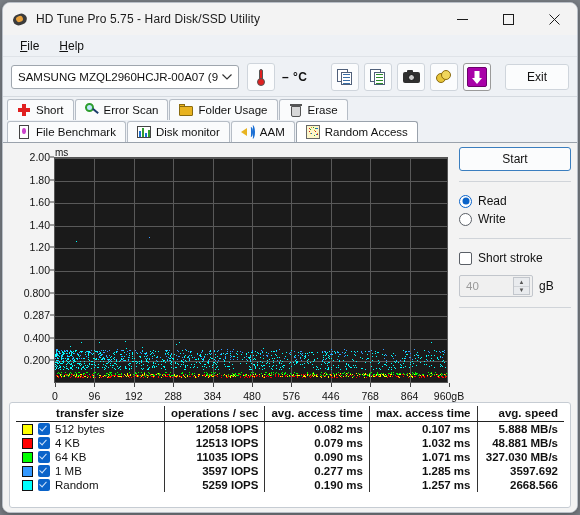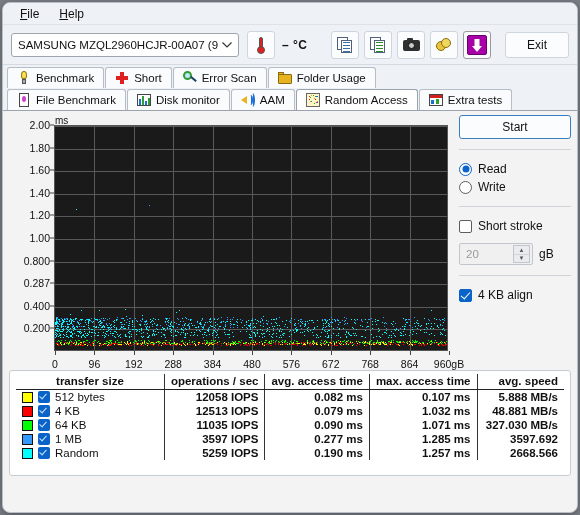--- a/index.html
+++ b/index.html
@@ -468,20 +468,45 @@
     border-width: 0 1.4px 1.4px 0;
     transform: rotate(42deg);
   }
   .sizelabel { color:#111; }
 </style>
 </head>
 <body>
 
 <div id="window">
 
+  <div id="titlebar">
+    <div id="app-icon">
+      <div class="platter"></div>
+        <div class="hub"></div>
+    </div>
+    <div id="title-text">HD Tune Pro 5.75 - Hard Disk/SSD Utility</div>
+    <div id="caption-buttons">
+      <div class="cap-btn">
+        <svg width="11" height="11" viewBox="0 0 11 11">
+            <line x1="0" y1="5.5" x2="11" y2="5.5" stroke="currentColor" stroke-width="1"></line>
+          </svg>
+      </div>
+      <div class="cap-btn">
+        <svg width="11" height="11" viewBox="0 0 11 11">
+            <rect x="0.5" y="0.5" width="10" height="10" fill="none" stroke="currentColor" stroke-width="1"></rect>
+          </svg>
+      </div>
+      <div class="cap-btn close">
+        <svg width="11" height="11" viewBox="0 0 11 11">
+            <line x1="0.5" y1="0.5" x2="10.5" y2="10.5" stroke="currentColor" stroke-width="1"></line>
+            <line x1="10.5" y1="0.5" x2="0.5" y2="10.5" stroke="currentColor" stroke-width="1"></line>
+          </svg>
+      </div>
+    </div>
+  </div>
 
   <div id="menubar">
     <div class="menu-item"><u>F</u><span>ile</span></div>
     <div class="menu-item"><u>H</u><span>elp</span></div>
   </div>
 
   <div id="toolbar">
     <div id="drive-select">
       <span class="dv-label">SAMSUNG MZQL2960HCJR-00A07 (960</span>
       <span class="chev">
@@ -545,46 +570,46 @@
           </div>
         </div>
       </div>
       <div id="exit-btn">Exit</div>
     </div>
   </div>
 
   <div id="tabs">
     <div class="tabrow">
       <div class="tab">
-        <span class="tico ic-bulb">
-            <span class="g"></span>
-            <span class="b"></span>
-          </span>
-        <span>Benchmark</span>
-      </div>
-      <div class="tab">
         <span class="tico ic-health">
             <span class="h"></span>
             <span class="v"></span>
           </span>
         <span>Short</span>
       </div>
       <div class="tab">
         <span class="tico ic-scan">
             <span class="c"></span>
             <span class="s"></span>
           </span>
         <span>Error Scan</span>
       </div>
       <div class="tab">
         <span class="tico ic-folder">
             <span class="t"></span>
             <span class="f"></span>
           </span>
         <span>Folder Usage</span>
+      </div>
+      <div class="tab">
+        <span class="tico ic-erase">
+            <span class="l"></span>
+            <span class="b"></span>
+          </span>
+        <span>Erase</span>
       </div>
     </div>
     <div class="tabrow row2">
       <div class="tab">
         <span class="tico ic-file">
             <span class="p"></span>
             <span class="m"></span>
           </span>
         <span>File Benchmark</span>
       </div>
@@ -620,29 +645,20 @@
             <s style="left: 9px; top: 6px; background: rgb(208, 32, 32);"></s>
             <s style="left: 4px; top: 4px; background: rgb(47, 158, 47);"></s>
             <s style="left: 5px; top: 8px; background: rgb(26, 111, 212);"></s>
             <s style="left: 5px; top: 2px; background: rgb(216, 160, 32);"></s>
             <s style="left: 3px; top: 3px; background: rgb(208, 32, 32);"></s>
             <s style="left: 8px; top: 10px; background: rgb(47, 158, 47);"></s>
             <s style="left: 10px; top: 3px; background: rgb(26, 111, 212);"></s>
             <s style="left: 11px; top: 8px; background: rgb(216, 160, 32);"></s>
           </span>
         <span>Random Access</span>
-      </div>
-      <div class="tab">
-        <span class="tico ic-extra">
-            <span class="bg"></span>
-            <span class="hd"></span>
-            <span class="g1"></span>
-            <span class="g2"></span>
-          </span>
-        <span>Extra tests</span>
       </div>
     </div>
   </div>
 
   <div id="content">
 
     <div id="chart-panel">
       <div id="ms-unit">ms</div>
       <div id="yaxis">
           <div class="ylab" style="top: 10px;">2.00</div>
@@ -2790,21 +2806,21 @@
           <div class="xlab" style="left: 79.8px;">192</div>
           <div class="xtick" style="left: 79.8px;"></div>
           <div class="xlab" style="left: 119.2px;">288</div>
           <div class="xtick" style="left: 119.2px;"></div>
           <div class="xlab" style="left: 158.6px;">384</div>
           <div class="xtick" style="left: 158.6px;"></div>
           <div class="xlab" style="left: 198px;">480</div>
           <div class="xtick" style="left: 198px;"></div>
           <div class="xlab" style="left: 237.4px;">576</div>
           <div class="xtick" style="left: 237.4px;"></div>
-          <div class="xlab" style="left: 276.8px;">672</div>
+          <div class="xlab" style="left: 276.8px;">446</div>
           <div class="xtick" style="left: 276.8px;"></div>
           <div class="xlab" style="left: 316.2px;">768</div>
           <div class="xtick" style="left: 316.2px;"></div>
           <div class="xlab" style="left: 355.6px;">864</div>
           <div class="xtick" style="left: 355.6px;"></div>
           <div class="xlab" style="left: 395px;">960gB</div>
           <div class="xtick" style="left: 395px;"></div>
         </div>
     </div>
 
@@ -2819,33 +2835,29 @@
         <span class="radio"></span>
         <span>Write</span>
       </div>
       <div class="ctrl-sep"></div>
       <div class="check-row">
         <span class="chk"></span>
         <span>Short stroke</span>
       </div>
       <div id="ss-row">
         <div id="ss-input">
-          <span>20</span>
+          <span>40</span>
           <div id="spin">
             <div>▲</div>
             <div>▼</div>
           </div>
         </div>
         <span id="gb-lab">gB</span>
       </div>
       <div class="ctrl-sep"></div>
-      <div class="check-row">
-        <span class="chk on"></span>
-        <span>4 KB align</span>
-      </div>
     </div>
 
     <div id="results">
       <table>
         <thead>
           <tr>
             <th class="c-size" style="width:30%">transfer size</th>
             <th class="sep" style="width:18%">operations / sec</th>
             <th class="sep" style="width:18%">avg. access time</th>
             <th class="sep" style="width:18%">max. access time</th>

